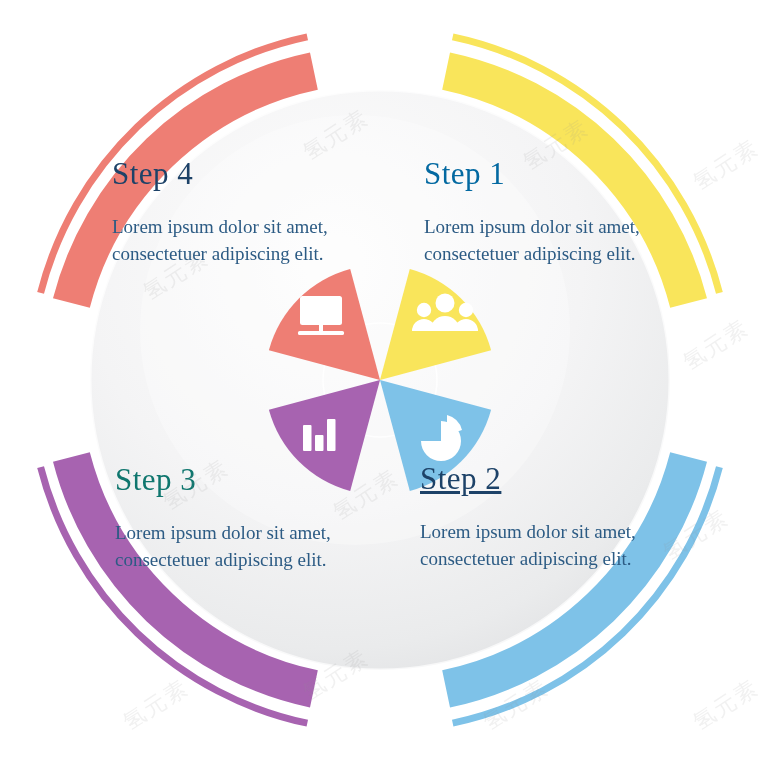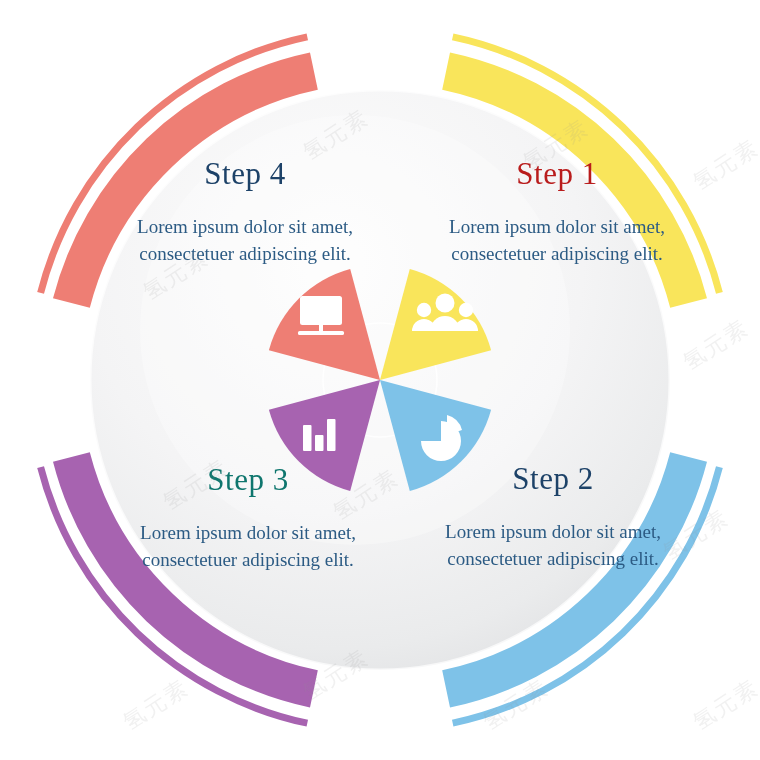--- a/index.html
+++ b/index.html
@@ -3,21 +3,21 @@
 <meta charset="utf-8">
 <style>
   html,body{margin:0;padding:0;background:#ffffff;}
   body{
     width:760px;height:760px;overflow:hidden;position:relative;
     font-family:"Liberation Serif","DejaVu Serif",serif;
   }
   #stage{position:absolute;inset:0;width:760px;height:760px;}
   svg#art{position:absolute;left:0;top:0;width:760px;height:760px;display:block;}
 
-  .step-block{position:absolute;text-align:center;width:230px;margin-left:18px;}
+  .step-block{position:absolute;text-align:left;width:230px;}
   .step-title{
     font-size:31px;line-height:1.05;letter-spacing:.5px;
     color:#1d4268;font-weight:400;white-space:nowrap;
   }
   .step-desc{
     margin-top:22px;font-size:19px;line-height:1.45;color:#2c5b84;
   }
   #blk1{left:424px;top:158px;}
   #blk2{left:420px;top:463px;}
   #blk3{left:115px;top:464px;}
@@ -117,26 +117,26 @@
 
       <g fill="#ffffff">
         <rect x="300" y="296" width="42" height="29" rx="2.5"></rect>
         <rect x="319" y="325" width="4" height="7"></rect>
         <rect x="298" y="331" width="46" height="4" rx="1.6"></rect>
       </g>
     </g>
   </svg>
 
   <div class="step-block" id="blk1">
-    <div class="step-title" style="color: #b91c1c;">Step 1</div>
+    <div class="step-title" style="color: #0369a1;">Step 1</div>
     <div class="step-desc" style="color: rgb(44, 91, 132);">Lorem ipsum dolor sit amet, consectetuer adipiscing elit.</div>
   </div>
 
   <div class="step-block" id="blk2">
-    <div class="step-title" style="color: rgb(29, 66, 104);">Step 2</div>
+    <div class="step-title" style="color: rgb(29, 66, 104); text-decoration: underline;">Step 2</div>
     <div class="step-desc" style="color: rgb(44, 91, 132);">Lorem ipsum dolor sit amet, consectetuer adipiscing elit.</div>
   </div>
 
   <div class="step-block" id="blk3">
     <div class="step-title" style="color: #0f766e;">Step 3</div>
     <div class="step-desc" style="color: rgb(44, 91, 132);">Lorem ipsum dolor sit amet, consectetuer adipiscing elit.</div>
   </div>
 
   <div class="step-block" id="blk4">
     <div class="step-title" style="color: rgb(29, 66, 104);">Step 4</div>

